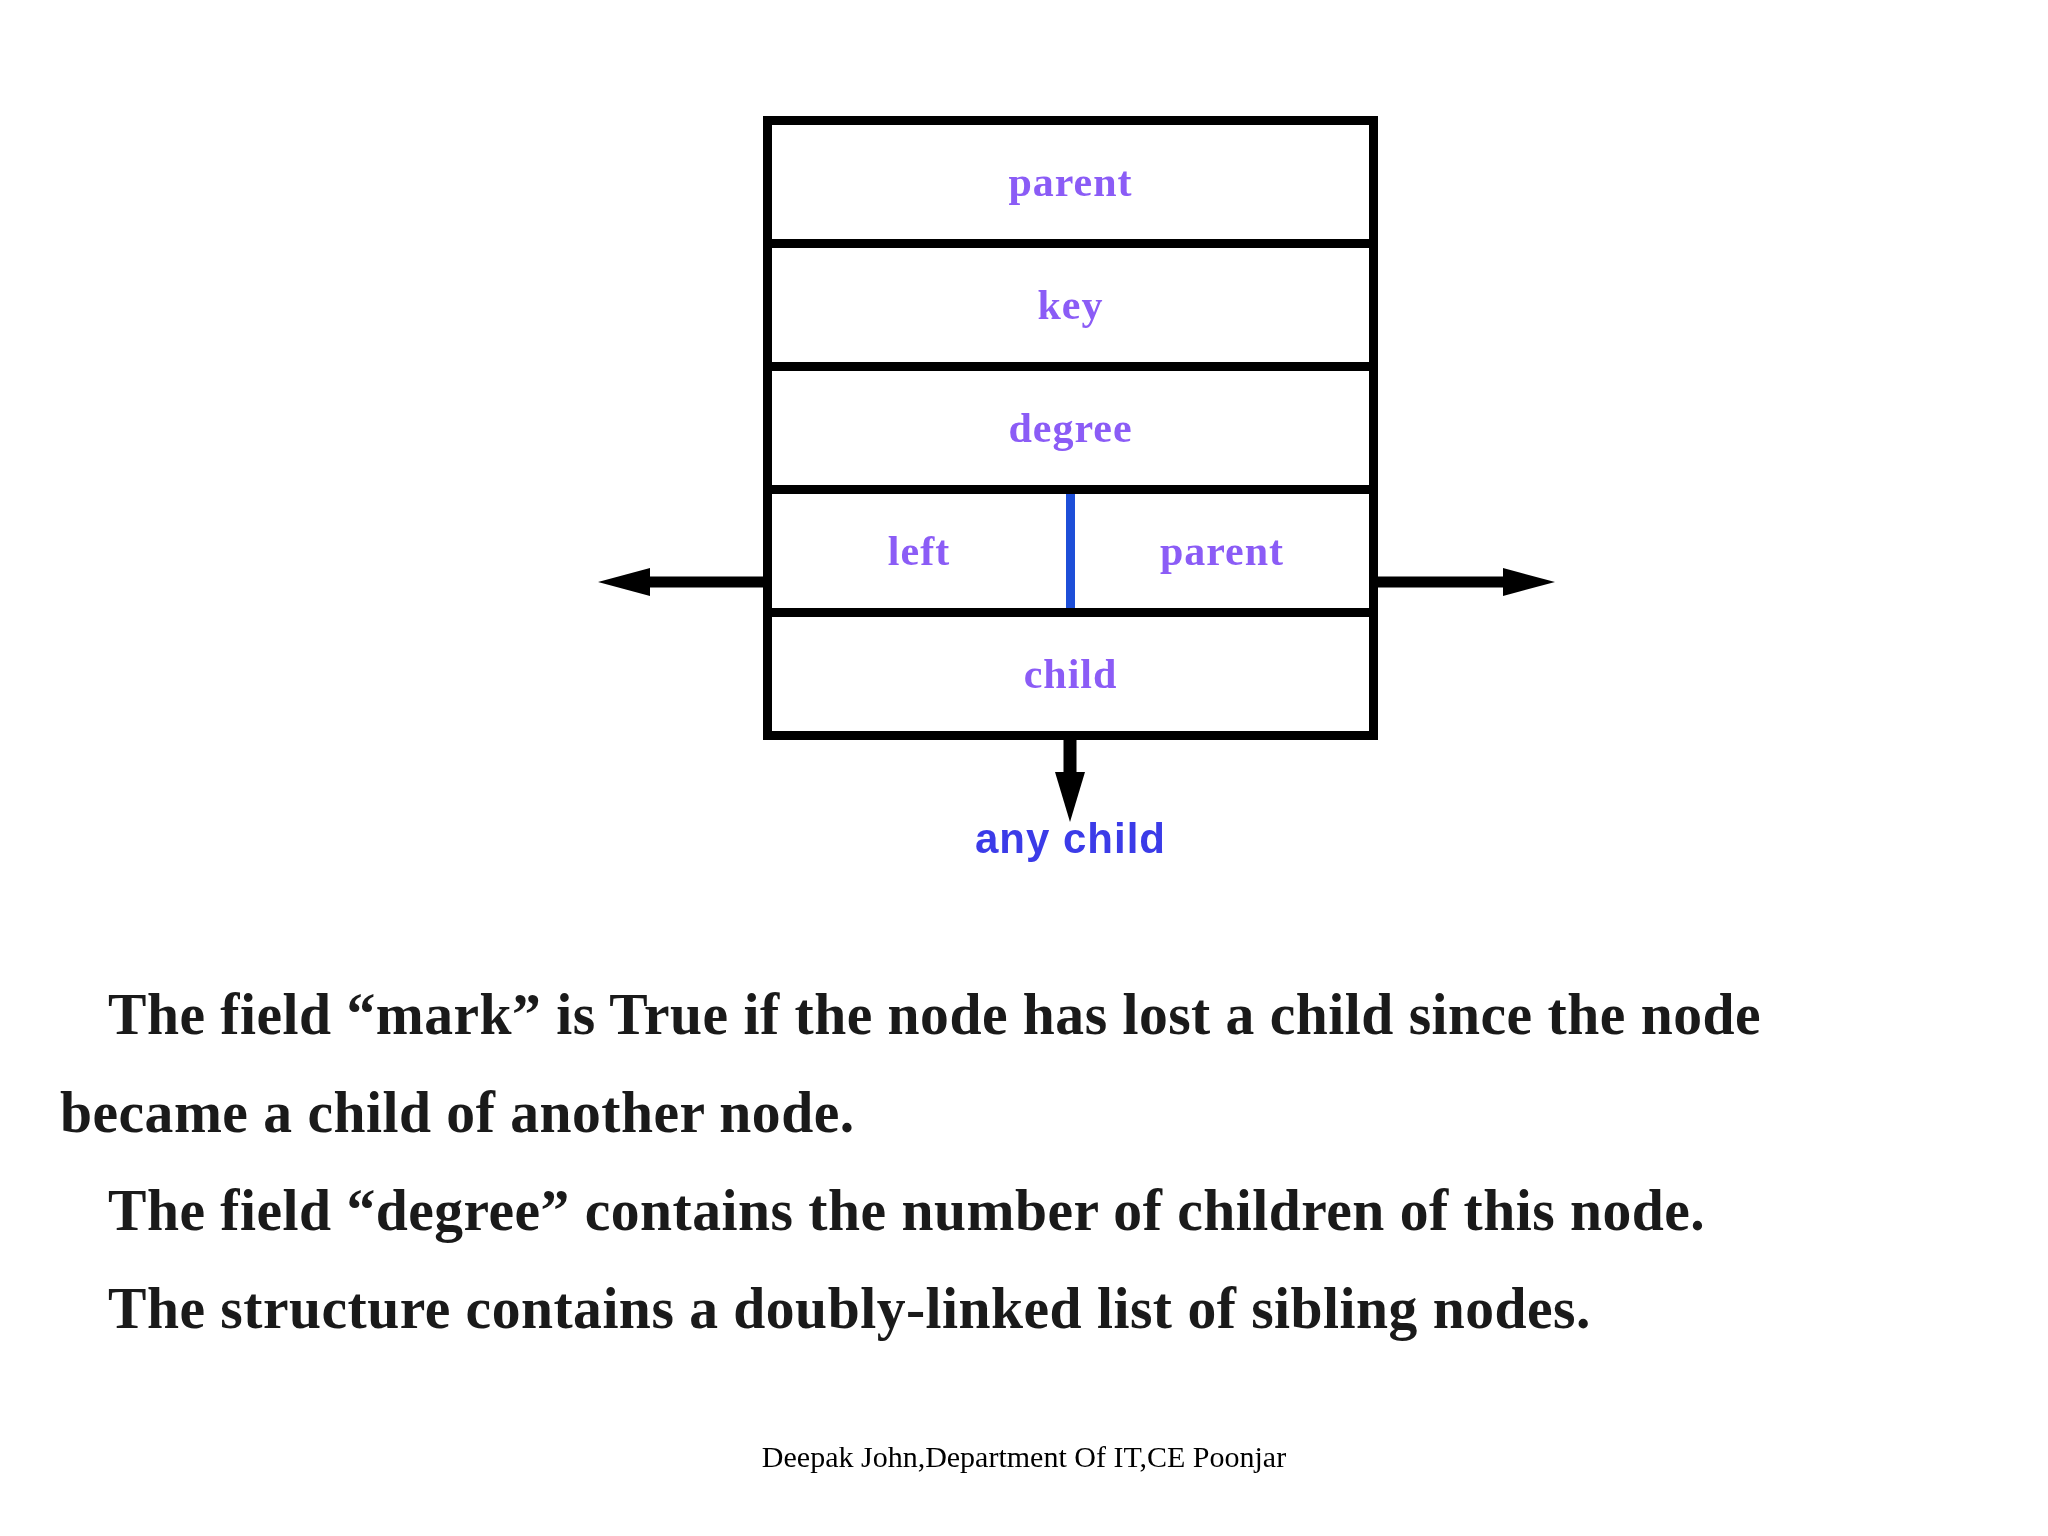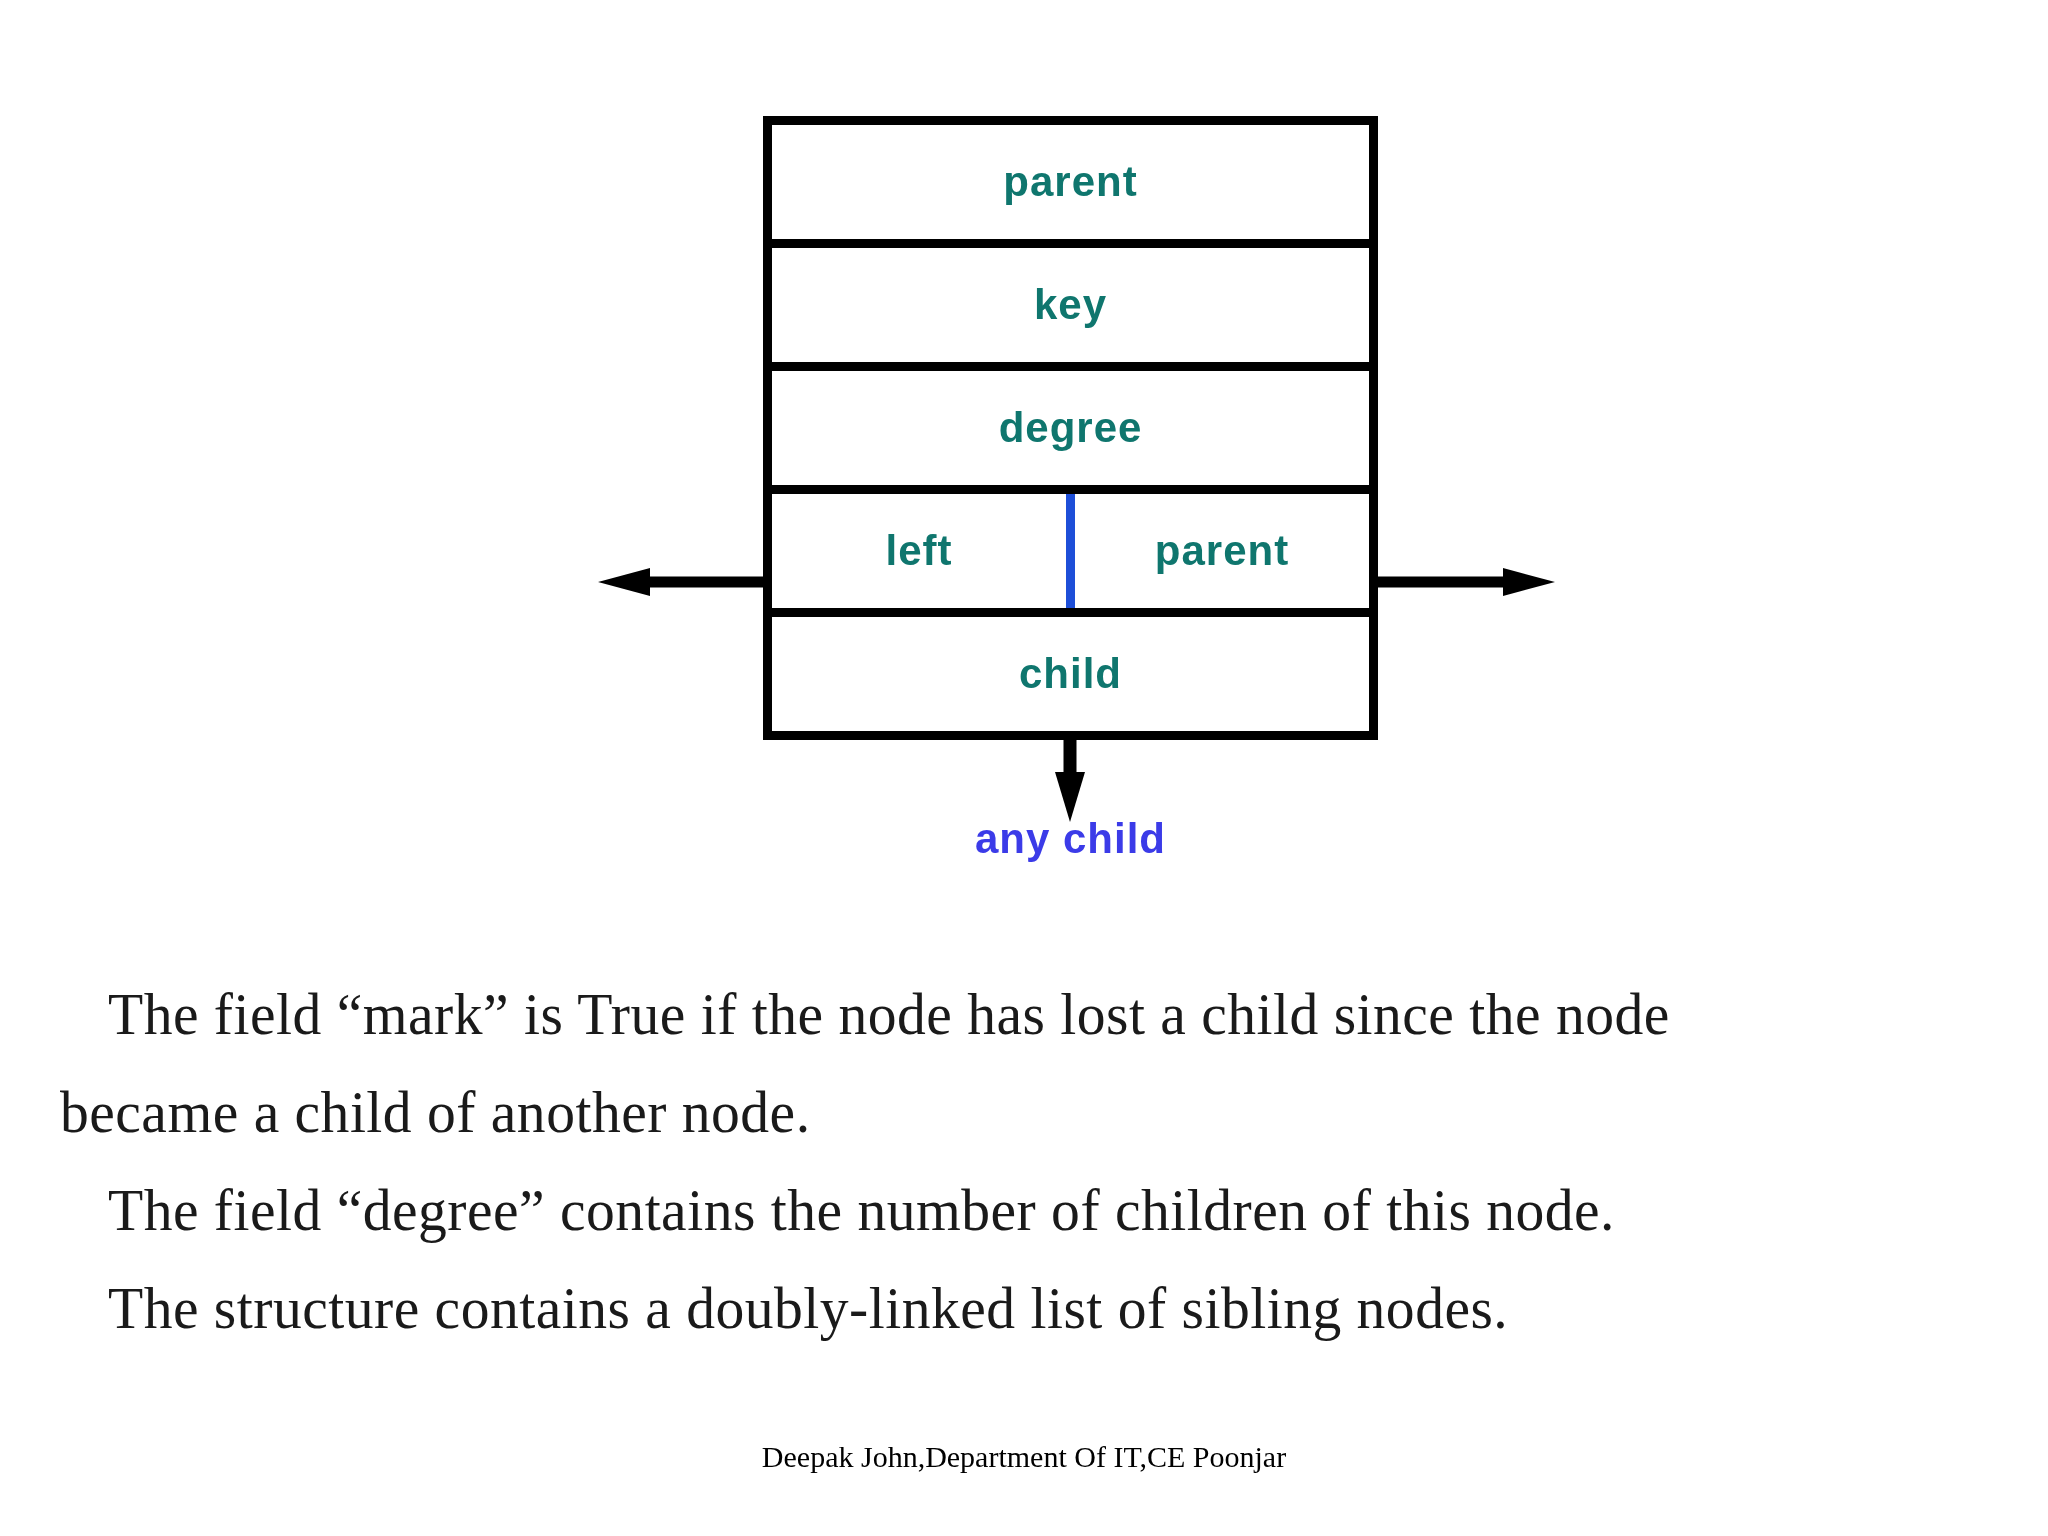--- a/index.html
+++ b/index.html
@@ -46,22 +46,22 @@
     justify-content: center;
     position: relative;
     box-sizing: border-box;
     background: #ffffff;
   }
   .field-row:last-child {
     border-bottom: none;
   }
 
   .field-label {
-    color: #0f766e;
-    font-family: Liberation Sans, sans-serif;
+    color: #8b5cf6;
+    font-family: Liberation Serif, serif;
     font-weight: bold;
     font-size: 42px;
     letter-spacing: 1px;
     line-height: 1;
     white-space: nowrap;
   }
 
   
   .split-row {
     flex: 1 1 0;
@@ -119,20 +119,21 @@
     letter-spacing: 1px;
     white-space: nowrap;
   }
 
   
   #body-text {
     position: absolute;
     left: 60px;
     top: 965px;
     width: 1930px;
+    font-weight: bold;
   }
   .body-line {
     color: #1a1a1a;
     font-family: "Liberation Serif", serif;
     font-size: 60px;
     line-height: 98px;
     letter-spacing: 0.5px;
     white-space: nowrap;
     transform: scaleX(0.96);
     transform-origin: left center;

